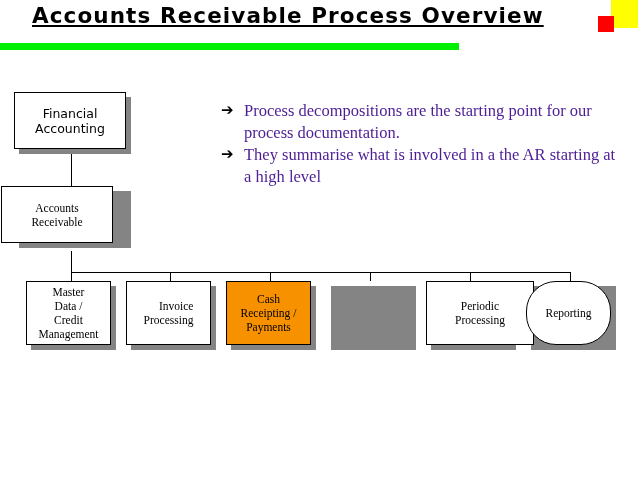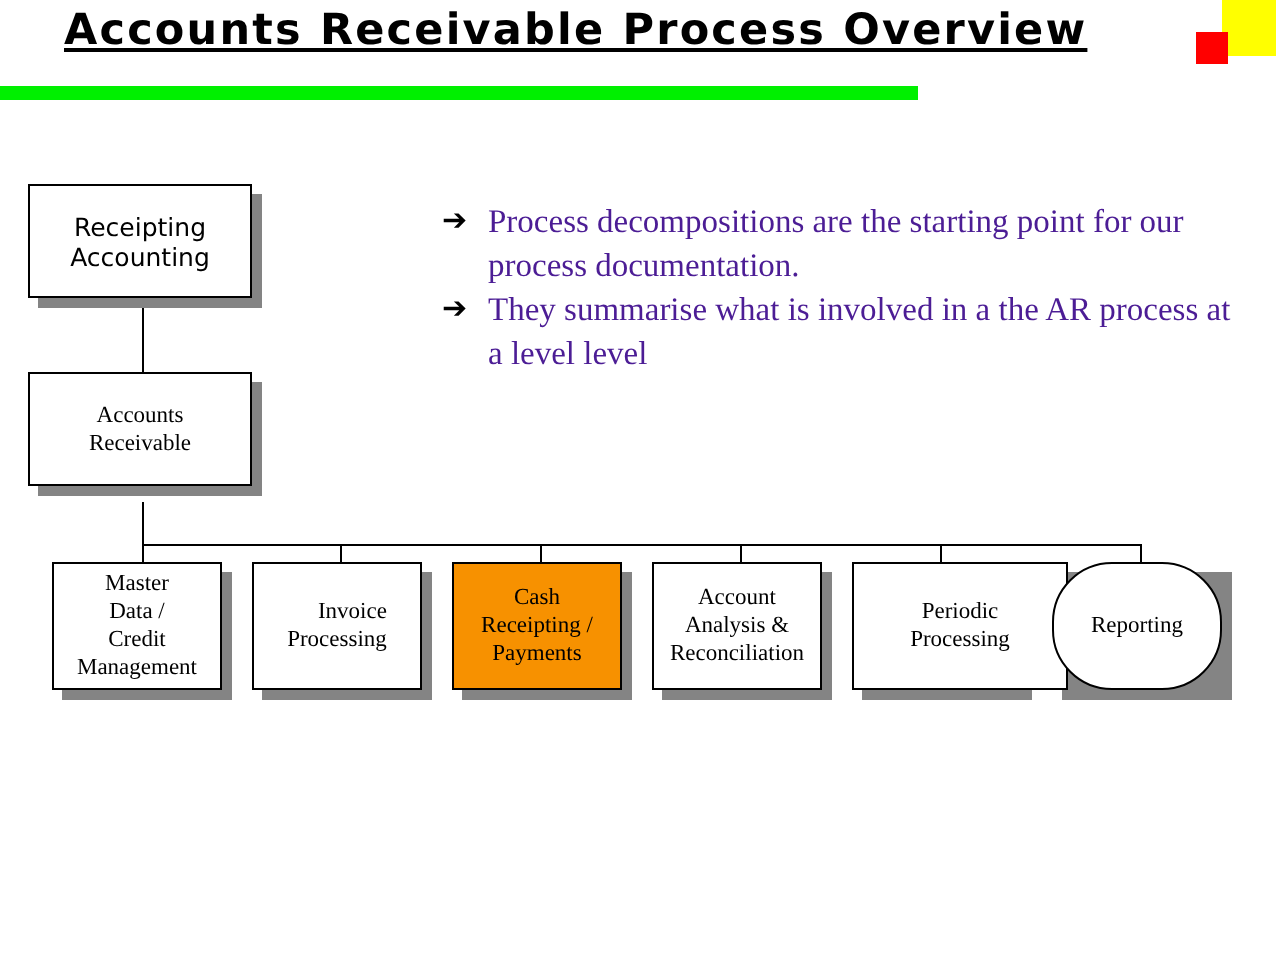--- a/index.html
+++ b/index.html
@@ -156,44 +156,44 @@
 <div id="corner-yellow-square"></div>
 <div id="corner-red-square"></div>
 
 <div id="bullet-list">
   <div class="bullet-row">
     <span class="bullet-arrow">➔</span>
     <span class="bullet-text">Process decompositions are the starting point for our process documentation.</span>
   </div>
   <div class="bullet-row">
     <span class="bullet-arrow">➔</span>
-    <span class="bullet-text">They summarise what is involved in a the AR process at a level level</span>
+    <span class="bullet-text">They summarise what is involved in a the AR starting at a high level</span>
   </div>
 </div>
 
 <div id="org-chart">
 
   <div class="connector connector-v" style="left:71px; top:151px; height:35px;"></div>
   <div class="connector connector-v" style="left:71px; top:251px; height:22px;"></div>
   <div class="connector connector-h" style="left:71px; top:272px; width:500px;"></div>
   <div class="connector connector-v" style="left:71px; top:272px; height:9px;"></div>
   <div class="connector connector-v" style="left:170px; top:272px; height:9px;"></div>
   <div class="connector connector-v" style="left:270px; top:272px; height:9px;"></div>
   <div class="connector connector-v" style="left:370px; top:272px; height:9px;"></div>
   <div class="connector connector-v" style="left:470px; top:272px; height:9px;"></div>
   <div class="connector connector-v" style="left:570px; top:272px; height:9px;"></div>
 
   <div class="node-shadow" style="left:19px; top:97px; width:112px; height:57px;"></div>
   <div class="node" style="left:14px; top:92px; width:112px; height:57px;">
-    <span class="node-label sans-label">Receipting
+    <span class="node-label sans-label">Financial
 Accounting</span>
   </div>
 
   <div class="node-shadow" style="left:19px; top:191px; width:112px; height:57px;"></div>
-  <div class="node" style="left:14px; top:186px; width:112px; height:57px;">
+  <div class="node" style="left:1px; top:186px; width:112px; height:57px;">
     <span class="node-label serif-label">Accounts
 Receivable</span>
   </div>
 
   <div class="node-shadow" style="left:31px; top:286px; width:85px; height:64px;"></div>
   <div class="node" style="left:26px; top:281px; width:85px; height:64px;">
     <span class="node-label serif-label">Master
 Data /
 Credit
 Management</span>
@@ -206,25 +206,20 @@
   </div>
 
   <div class="node-shadow" style="left:231px; top:286px; width:85px; height:64px;"></div>
   <div class="node node-highlight" style="left:226px; top:281px; width:85px; height:64px;">
     <span class="node-label serif-label">Cash
 Receipting /
 Payments</span>
   </div>
 
   <div class="node-shadow" style="left:331px; top:286px; width:85px; height:64px;"></div>
-  <div class="node" style="left:326px; top:281px; width:85px; height:64px;">
-    <span class="node-label serif-label">Account
-Analysis &amp;
-Reconciliation</span>
-  </div>
 
   <div class="node-shadow" style="left:431px; top:286px; width:85px; height:64px;"></div>
   <div class="node" style="left:426px; top:281px; width:108px; height:64px;">
     <span class="node-label serif-label">Periodic
 Processing</span>
   </div>
 
   <div class="node-shadow" style="left:531px; top:286px; width:85px; height:64px;"></div>
   <div class="node" style="left:526px; top:281px; width:85px; height:64px;border-radius:30px;">
     <span class="node-label serif-label">Reporting</span>

